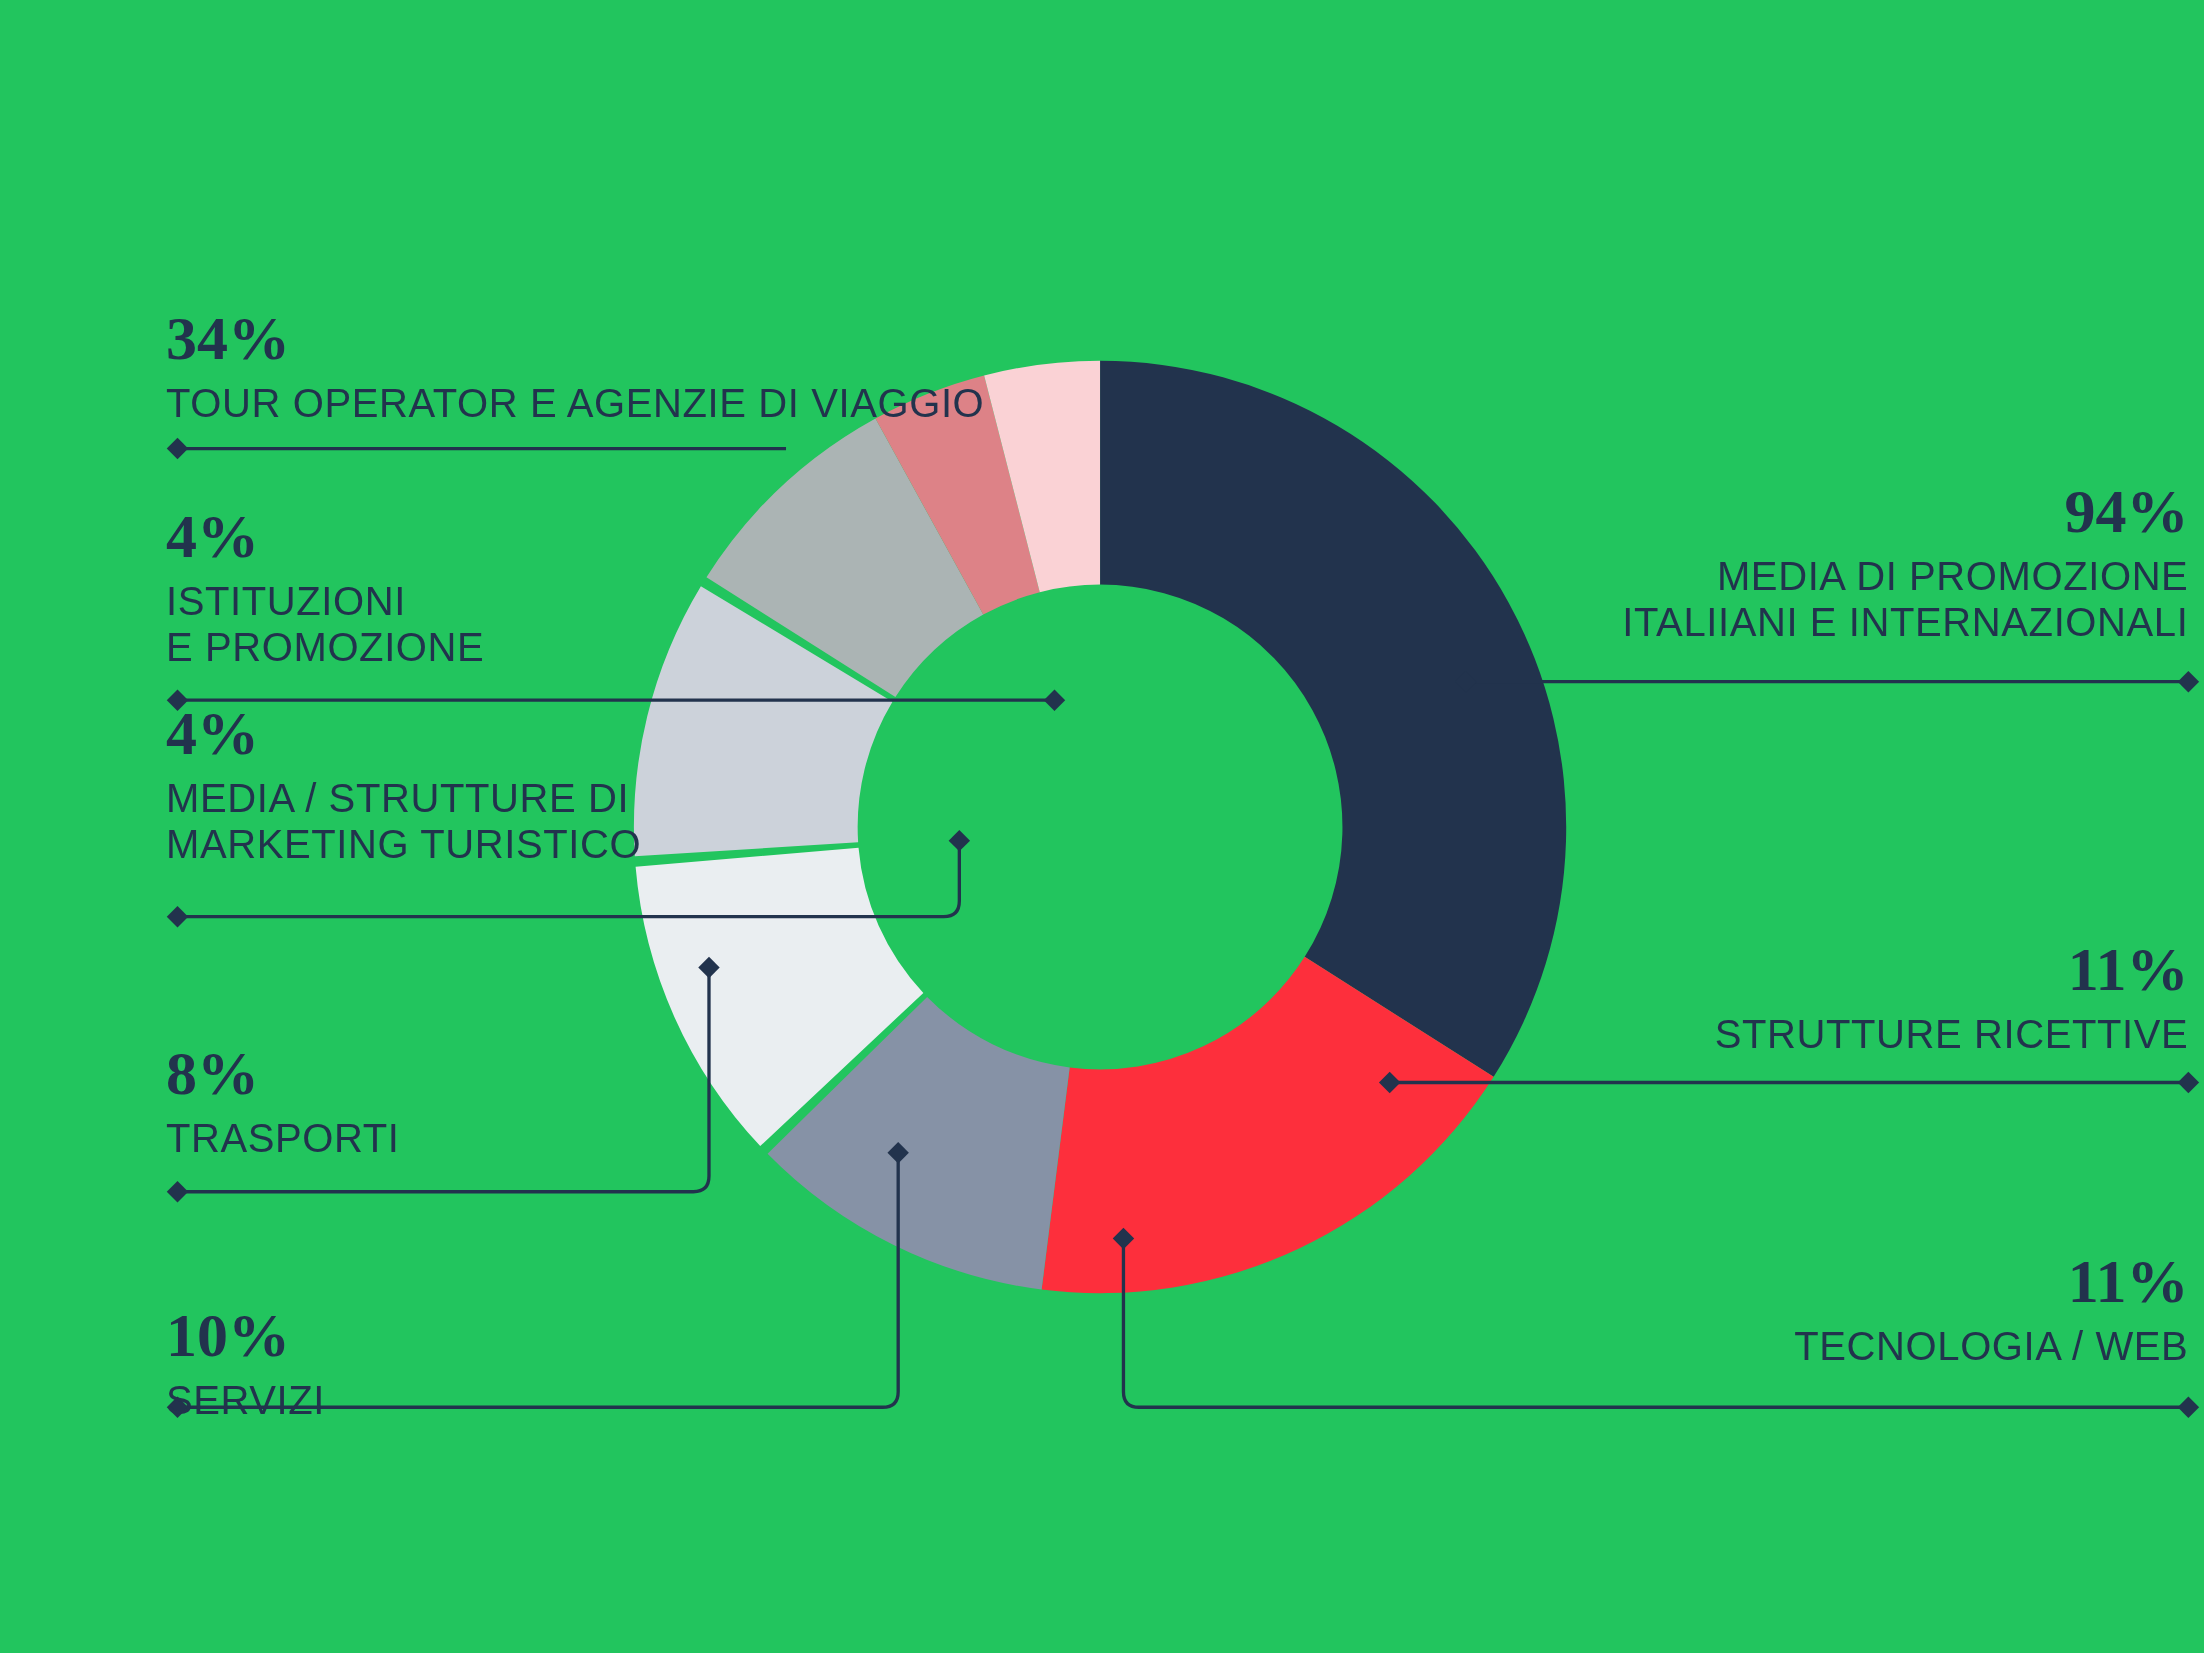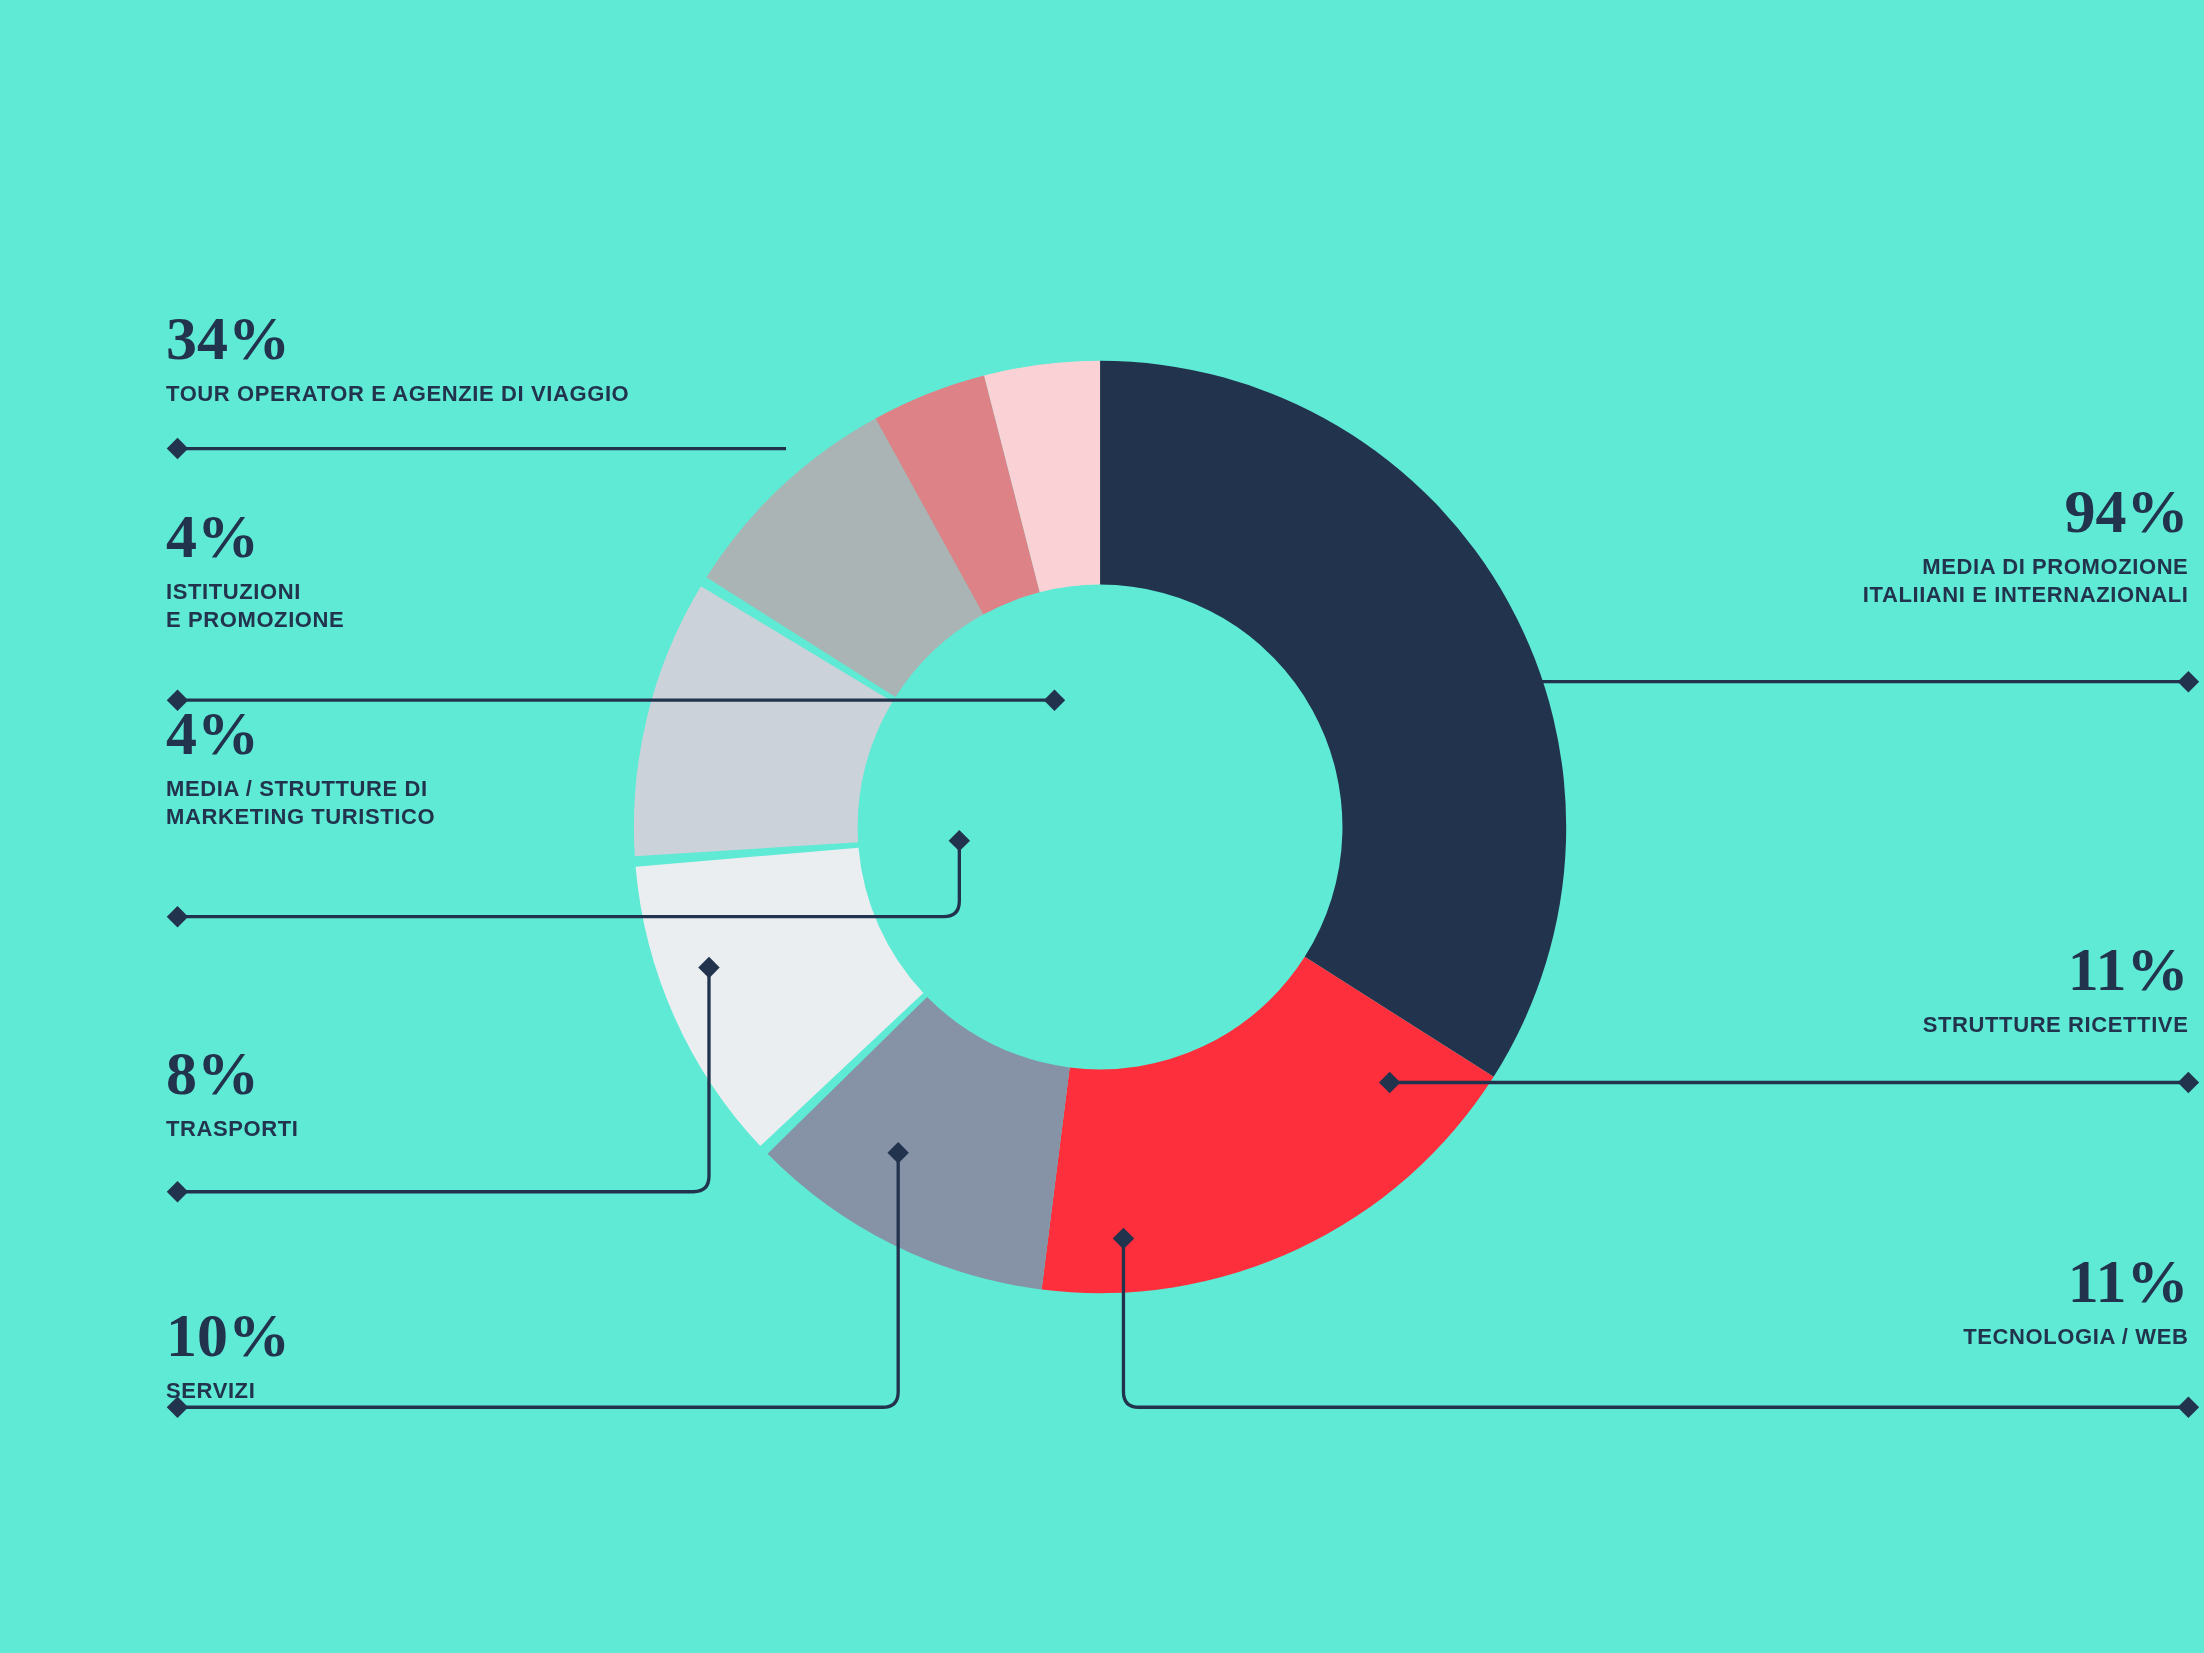--- a/index.html
+++ b/index.html
@@ -8,21 +8,21 @@
     padding: 0;
     background: #ffffff;
   }
   body {
     font-family: "Liberation Sans", sans-serif;
   }
   #stage {
     position: relative;
     width: 2204px;
     height: 1653px;
-    background: #5eead4;
+    background: #22c55e;
     overflow: hidden;
   }
   #chart-svg {
     position: absolute;
     inset: 0;
     width: 2204px;
     height: 1653px;
     display: block;
   }
   .callout {
@@ -37,22 +37,22 @@
     font-weight: 700;
     font-size: 62px;
     letter-spacing: 0px;
     color: #22334d;
     display: block;
     margin: 0 0 13.7px 0;
     white-space: nowrap;
   }
   .lbl {
     font-family: "Liberation Sans", sans-serif;
-    font-weight: 700;
-    font-size: 22px;
+    font-weight: 400;
+    font-size: 40px;
     letter-spacing: 0.6px;
     color: #22334d;
     display: block;
     white-space: nowrap;
   }
   .lbl + .lbl { margin-top: 6.8px; }
 </style>
 </head>
 <body>
 

